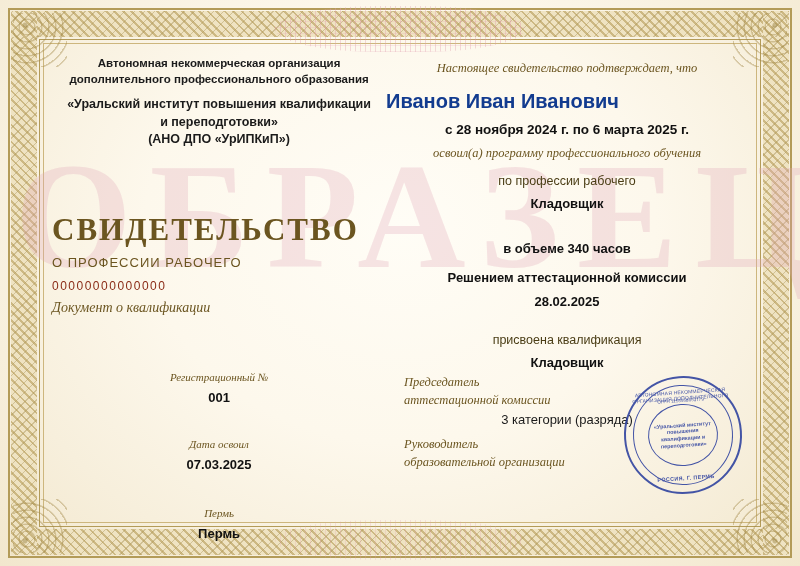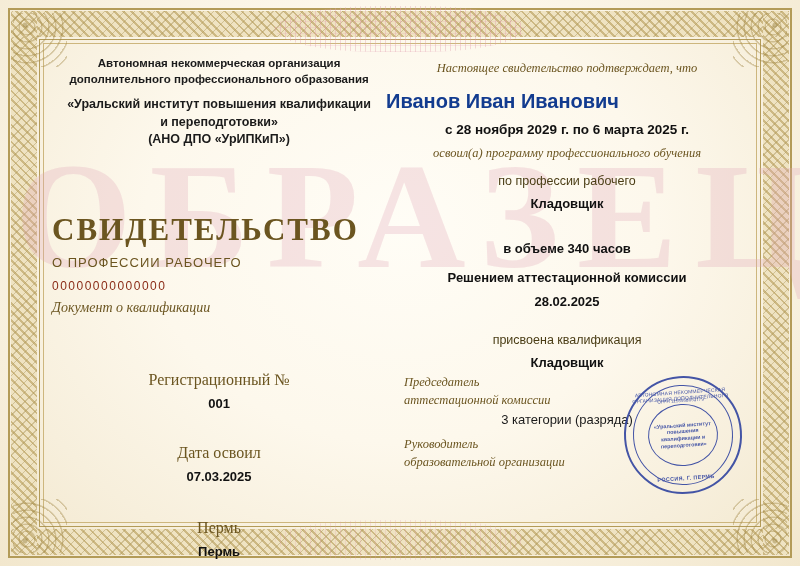--- a/index.html
+++ b/index.html
@@ -115,22 +115,22 @@
   }
   .numbers{
     margin-top:9px;font-size:12px;letter-spacing:1.5px;color:#8a2b16;
   }
   .doc-kval{
     margin-top:7px;font-family:"Liberation Serif", serif;
     font-style:italic;font-size:14px;color:#6b5520;
   }
   .reg-block{margin-top:55px;text-align:center;}
   .lbl-script{
-    font-family:"Liberation Serif", serif;
-    font-size:16px;color:#6b5520;
+    font-family:"Liberation Serif", serif;font-style:italic;
+    font-size:11px;color:#6b5520;
   }
   .val-bold{margin-top:7px;font-size:13px;font-weight:bold;color:#111;}
   .date-block{margin-top:33px;text-align:center;}
   .city-block{margin-top:35px;text-align:center;}
 
   
   .r-top{margin-top:10px;text-align:center;}
   .r-script{
     font-family:"Liberation Serif", serif;font-style:italic;
     font-size:12.5px;color:#6b5520;
@@ -248,21 +248,21 @@
           <div class="val-bold">Пермь</div>
         </div>
       </div>
 
       <div class="col-right">
         <div class="r-top">
           <span class="r-script">Настоящее свидетельство подтверждает, что</span>
         </div>
 
         <div class="fio">Иванов Иван Иванович</div>
-        <div class="period">с 28 ноября 2029 г. по 6 марта 2025 г.</div>
+        <div class="period">с 28 ноября 2024 г. по 6 марта 2025 г.</div>
 
         <div class="r-mid">
           <span class="r-script">освоил(а) программу профессионального обучения</span>
         </div>
 
         <div class="r-prof">по профессии рабочего</div>
         <div class="r-prof-val">Кладовщик</div>
 
         <div class="r-vol">в объеме 340 часов</div>
         <div class="r-res">Решением аттестационной комиссии</div>

